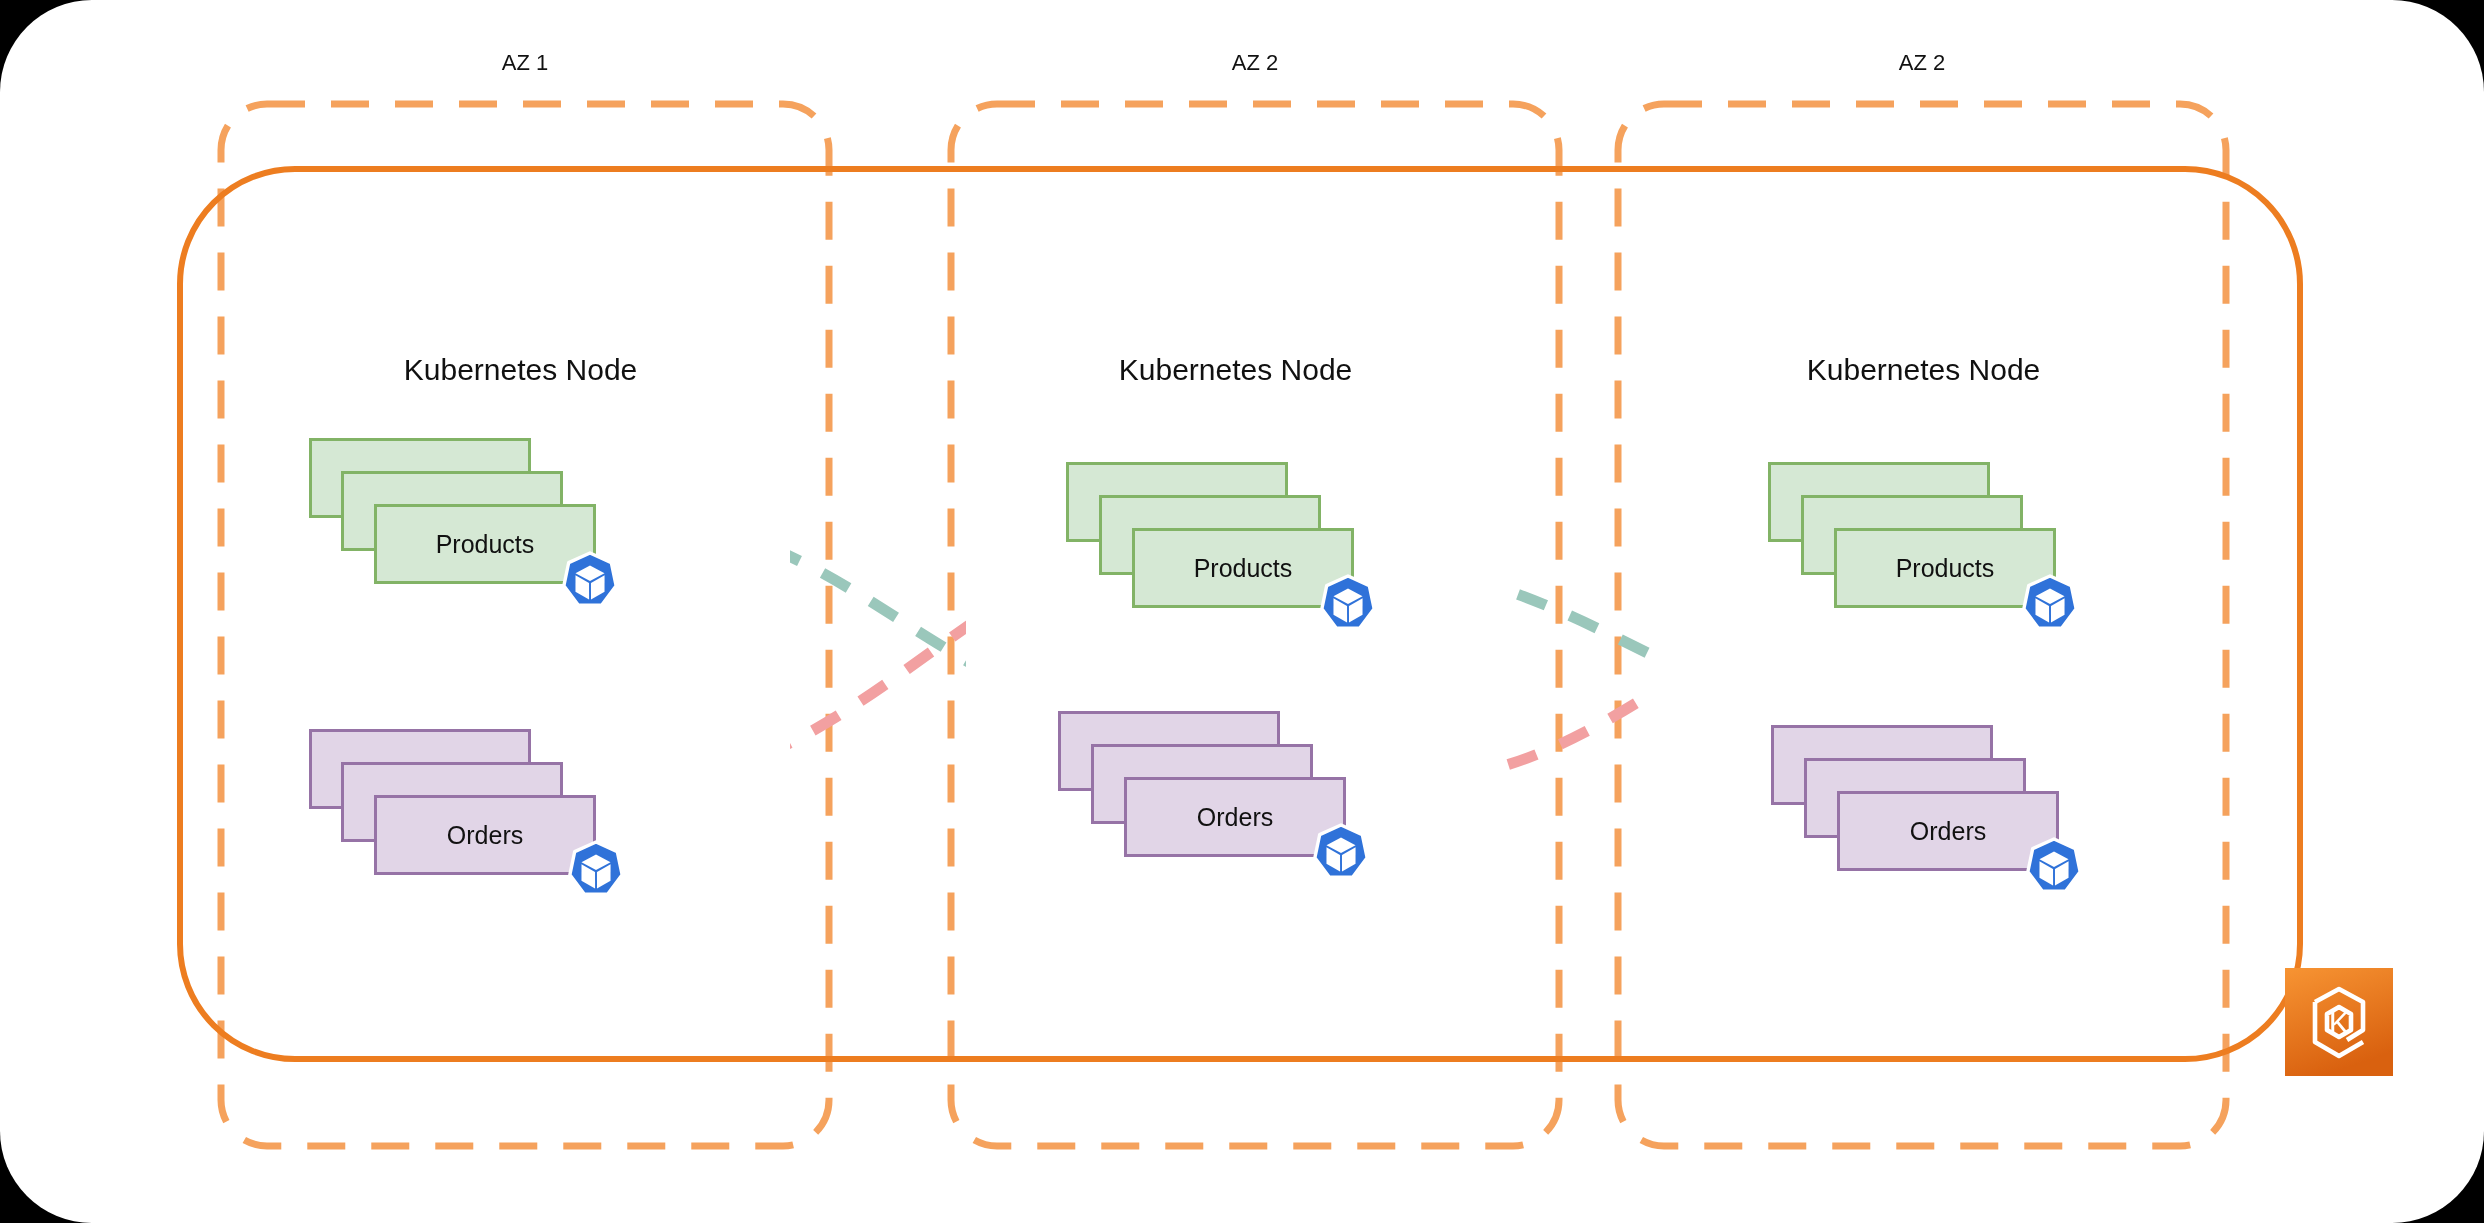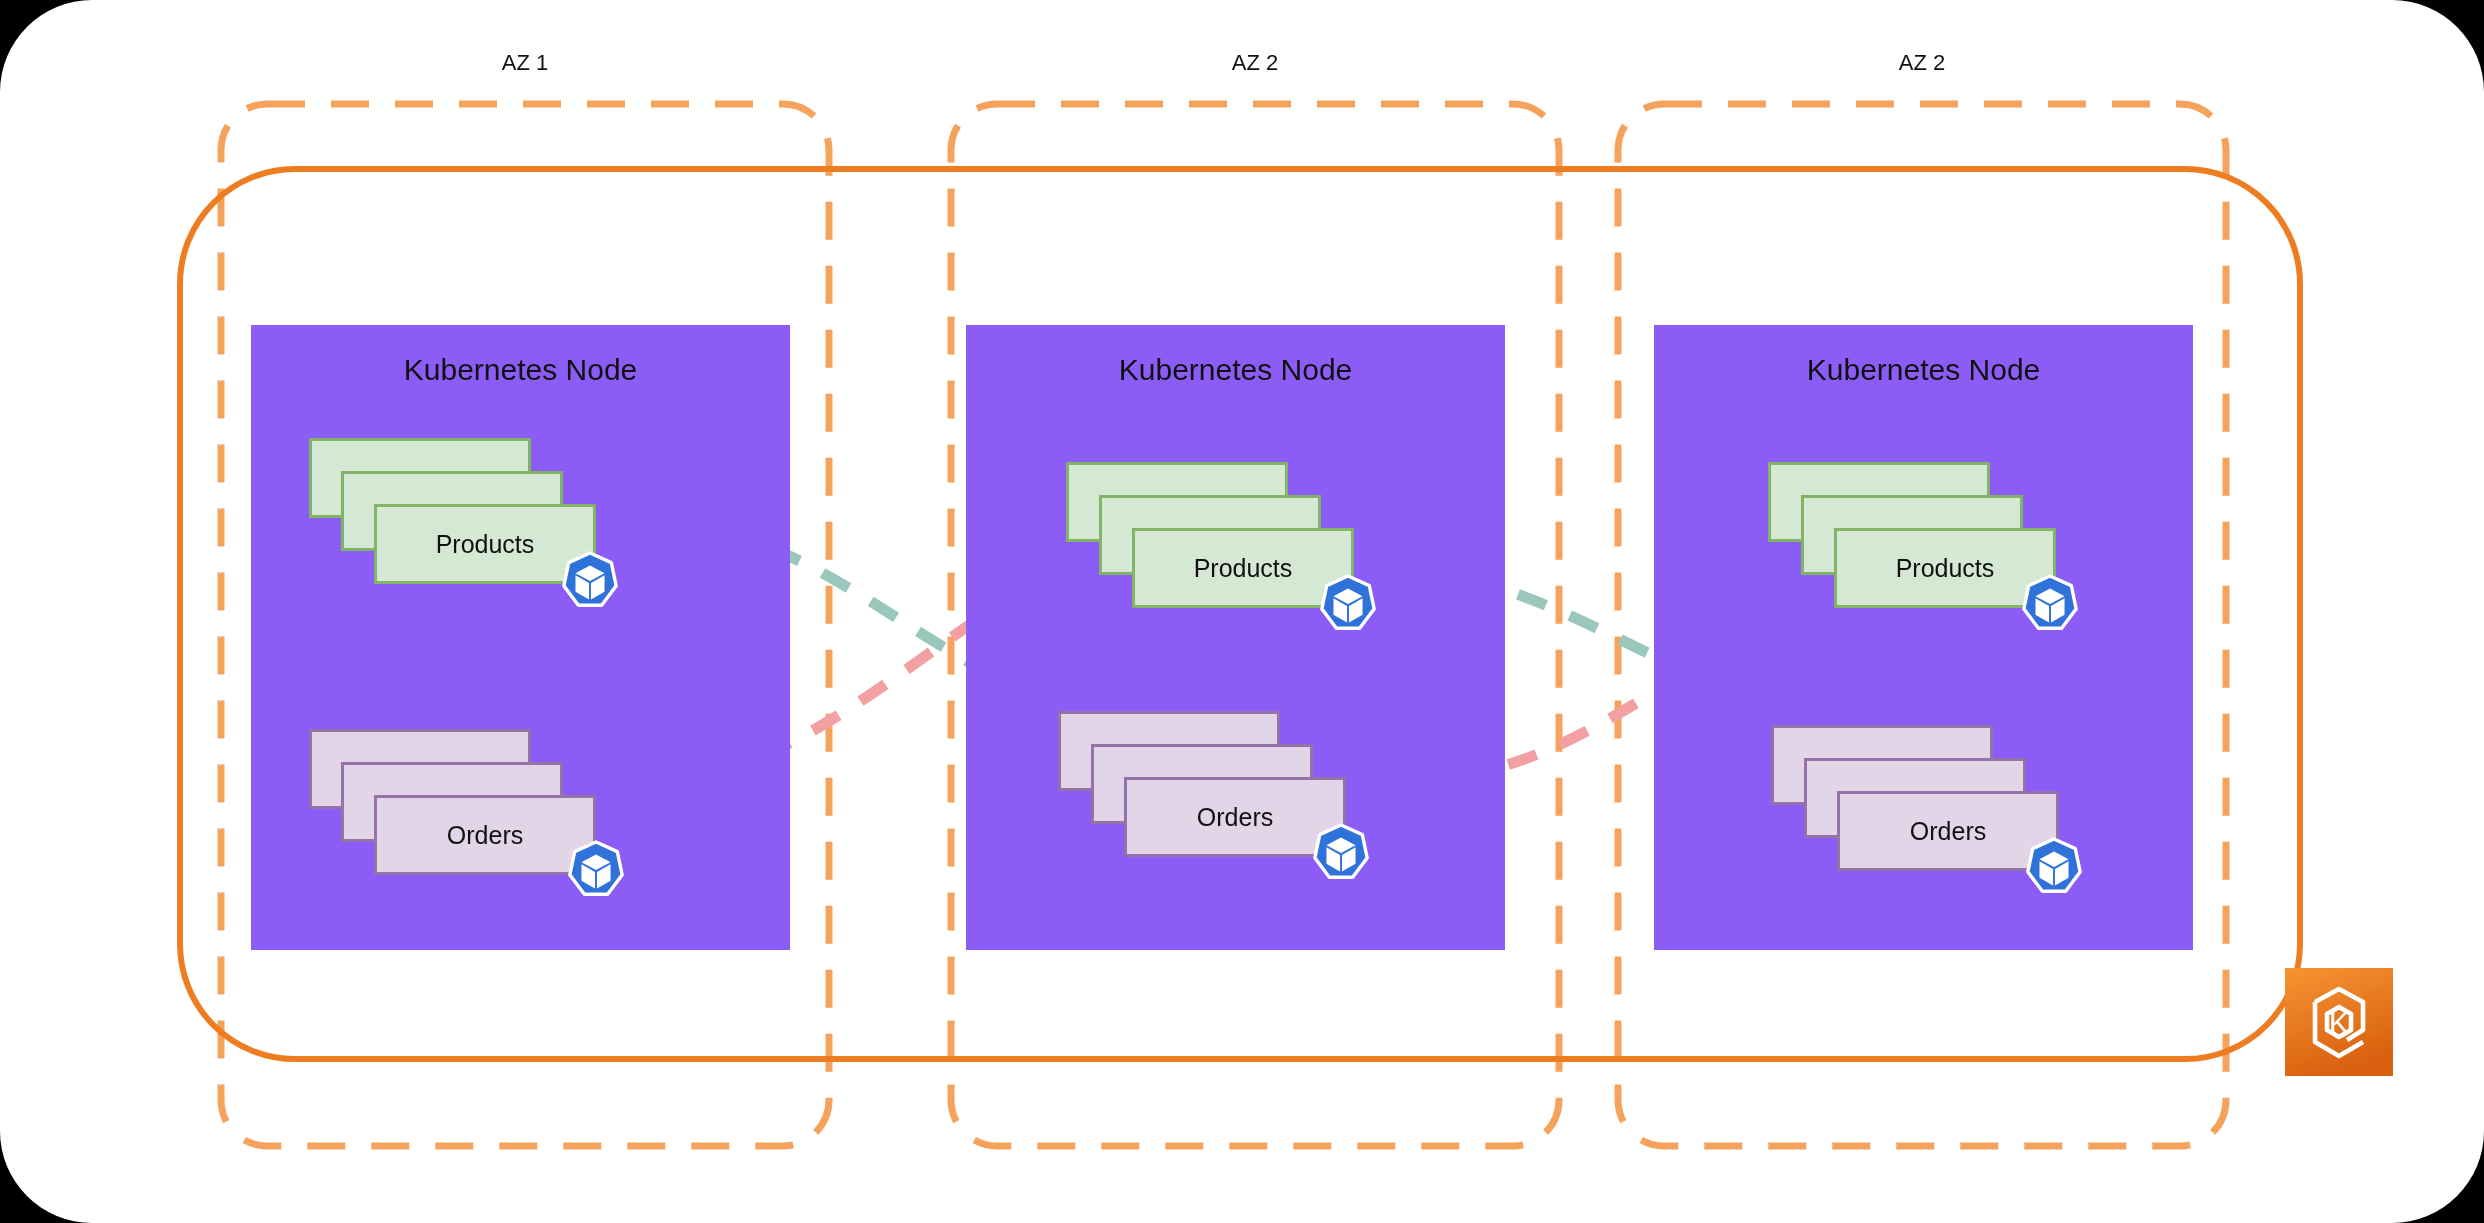--- a/index.html
+++ b/index.html
@@ -12,21 +12,21 @@
   #page{position:absolute;left:0;top:0;width:2484px;height:1223px;
         background:#ffffff;border-radius:92px;}
 
   #svg-layer{position:absolute;left:0;top:0;width:2484px;height:1223px;}
 
   
   .az-label{position:absolute;font-size:22px;color:#111;white-space:nowrap;
             transform:translateX(-50%);text-align:center;}
 
   
-  .k8s-node{position:absolute;background:#8b5cf6;}
+  .k8s-node{position:absolute;background:#ffffff;}
   .k8s-node-title{position:absolute;top:28px;left:0;width:100%;text-align:center;
                   font-size:30px;color:#111;}
 
   
   .pod{position:absolute;box-sizing:border-box;border-width:3px;border-style:solid;}
   .pod.green{background:#d5e8d4;border-color:#82b366;}
   .pod.purple{background:#e1d5e7;border-color:#9673a6;}
   .pod-label{position:absolute;width:100%;text-align:center;font-size:25px;color:#111;
              top:50%;transform:translateY(-50%);}
 

